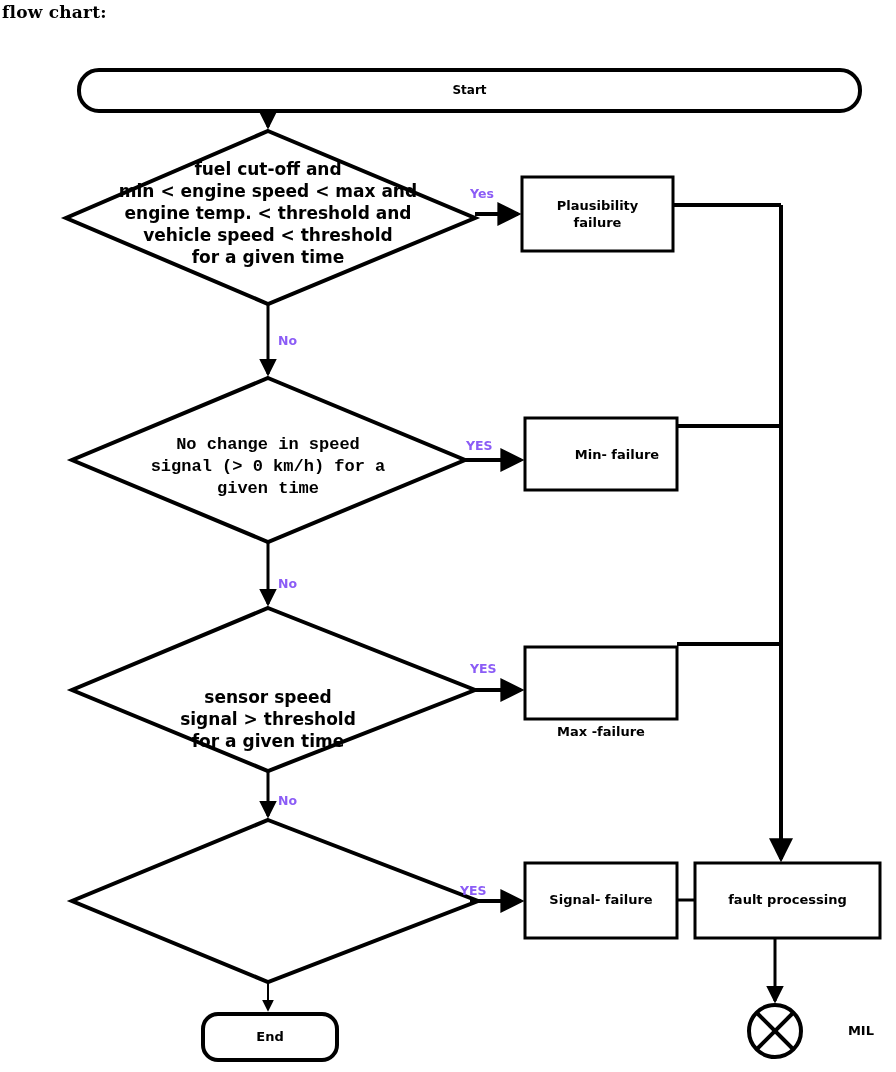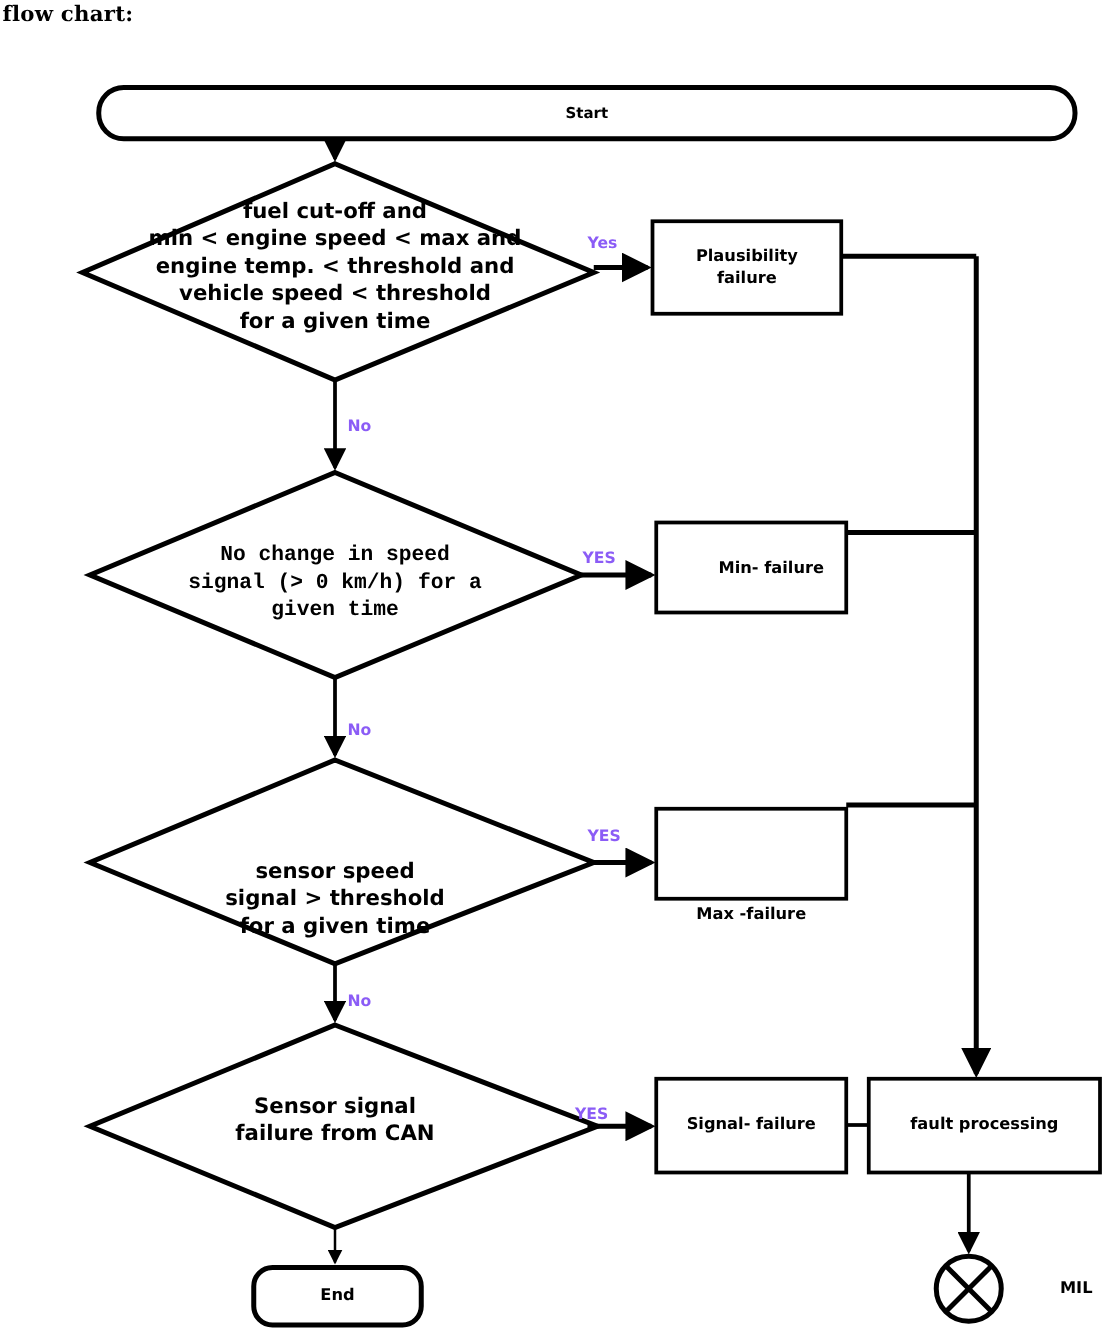--- a/index.html
+++ b/index.html
@@ -144,22 +144,20 @@
 given time</div>
 
   <div class="node-text t-process" style="left:525px; top:447px; width:152px;padding-left:16px;">Min- failure</div>
 
   <div class="node-text t-decision" style="left:108px; top:663px; width:320px;margin-top:23px;">sensor speed
 signal  &gt; threshold
 for a given time</div>
 
   <div class="node-text t-process" style="left:525px; top:676px; width:152px;margin-top:48px;">Max -failure</div>
 
-  <div class="node-text t-decision" style="left:108px; top:874px; width:320px;">Sensor signal
-failure from CAN</div>
 
   <div class="node-text t-process" style="left:525px; top:892px; width:152px;">Signal- failure</div>
 
   <div class="node-text t-process" style="left:695px; top:892px; width:185px;">fault processing</div>
 
   <div class="node-text t-terminal" style="left:203px; top:1029px; width:134px; font-size:13px;">End</div>
 
   <div class="node-text t-mil" style="left:824px; top:1023px; width:50px; text-align:right;">MIL</div>
 
   <div class="edge-label" style="left:470px; top:186px;">Yes</div>

